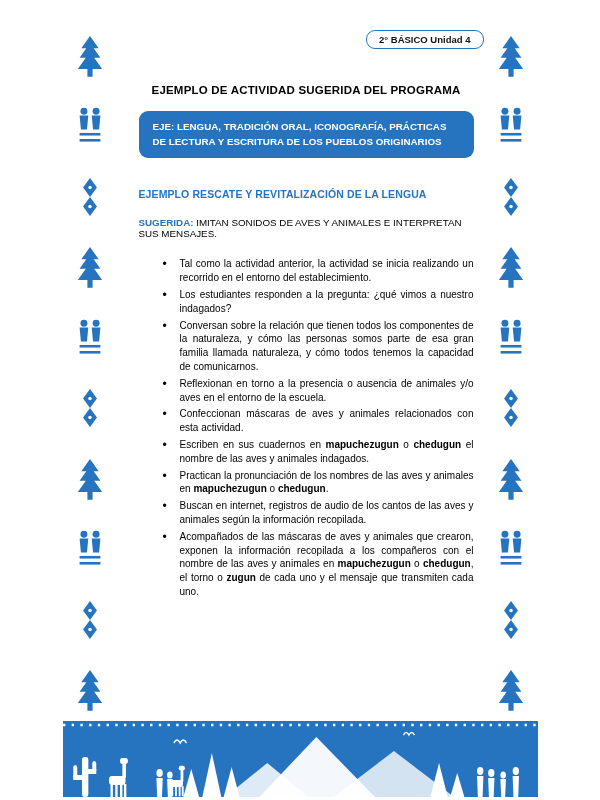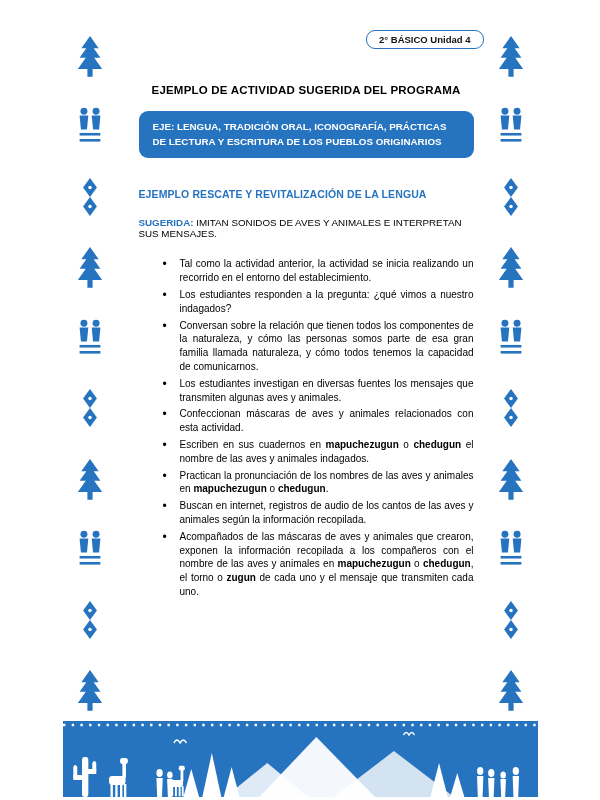--- a/index.html
+++ b/index.html
@@ -245,21 +245,21 @@
 
     <p class="actividad">
       <span class="blue">SUGERIDA:</span><span> IMITAN SONIDOS DE AVES Y ANIMALES E INTERPRETAN SUS MENSAJES.</span>
     </p>
 
 
     <ul class="bullets" id="bullet-list">
         <li><span>Tal como la actividad anterior, la actividad se inicia realizando un recorrido en el entorno del establecimiento.</span></li>
         <li><span>Los estudiantes responden a la pregunta: ¿qué vimos a nuestro indagados?</span></li>
         <li><span>Conversan sobre la relación que tienen todos los componentes de la naturaleza, y cómo las personas somos parte de esa gran familia llamada naturaleza, y cómo todos tenemos la capacidad de comunicarnos.</span></li>
-        <li><span>Los estudiantes investigan en diversas fuentes los mensajes que transmiten algunas aves y animales.</span></li>
+        <li><span>Reflexionan en torno a la presencia o ausencia de animales y/o aves en el entorno de la escuela.</span></li>
         <li><span>Confeccionan máscaras de aves y animales relacionados con esta actividad.</span></li>
         <li><span>Escriben en sus cuadernos en </span><b>mapuchezugun</b><span> o </span><b>chedugun</b><span> el nombre de las aves y animales indagados.</span></li>
         <li><span>Practican la pronunciación de los nombres de las aves y animales en </span><b>mapuchezugun</b><span> o </span><b>chedugun</b><span>.</span></li>
         <li><span>Buscan en internet, registros de audio de los cantos de las aves y animales según la información recopilada.</span></li>
         <li><span>Acompañados de las máscaras de aves y animales que crearon, exponen la información recopilada a los compañeros con el nombre de las aves y animales en </span><b>mapuchezugun</b><span> o </span><b>chedugun</b><span>, el torno o </span><b>zugun</b><span> de cada uno y el mensaje que transmiten cada uno.</span></li>
       </ul>
   </div>
 
   <div class="footer-band">
     <svg viewBox="0 0 600 76" preserveAspectRatio="none">

